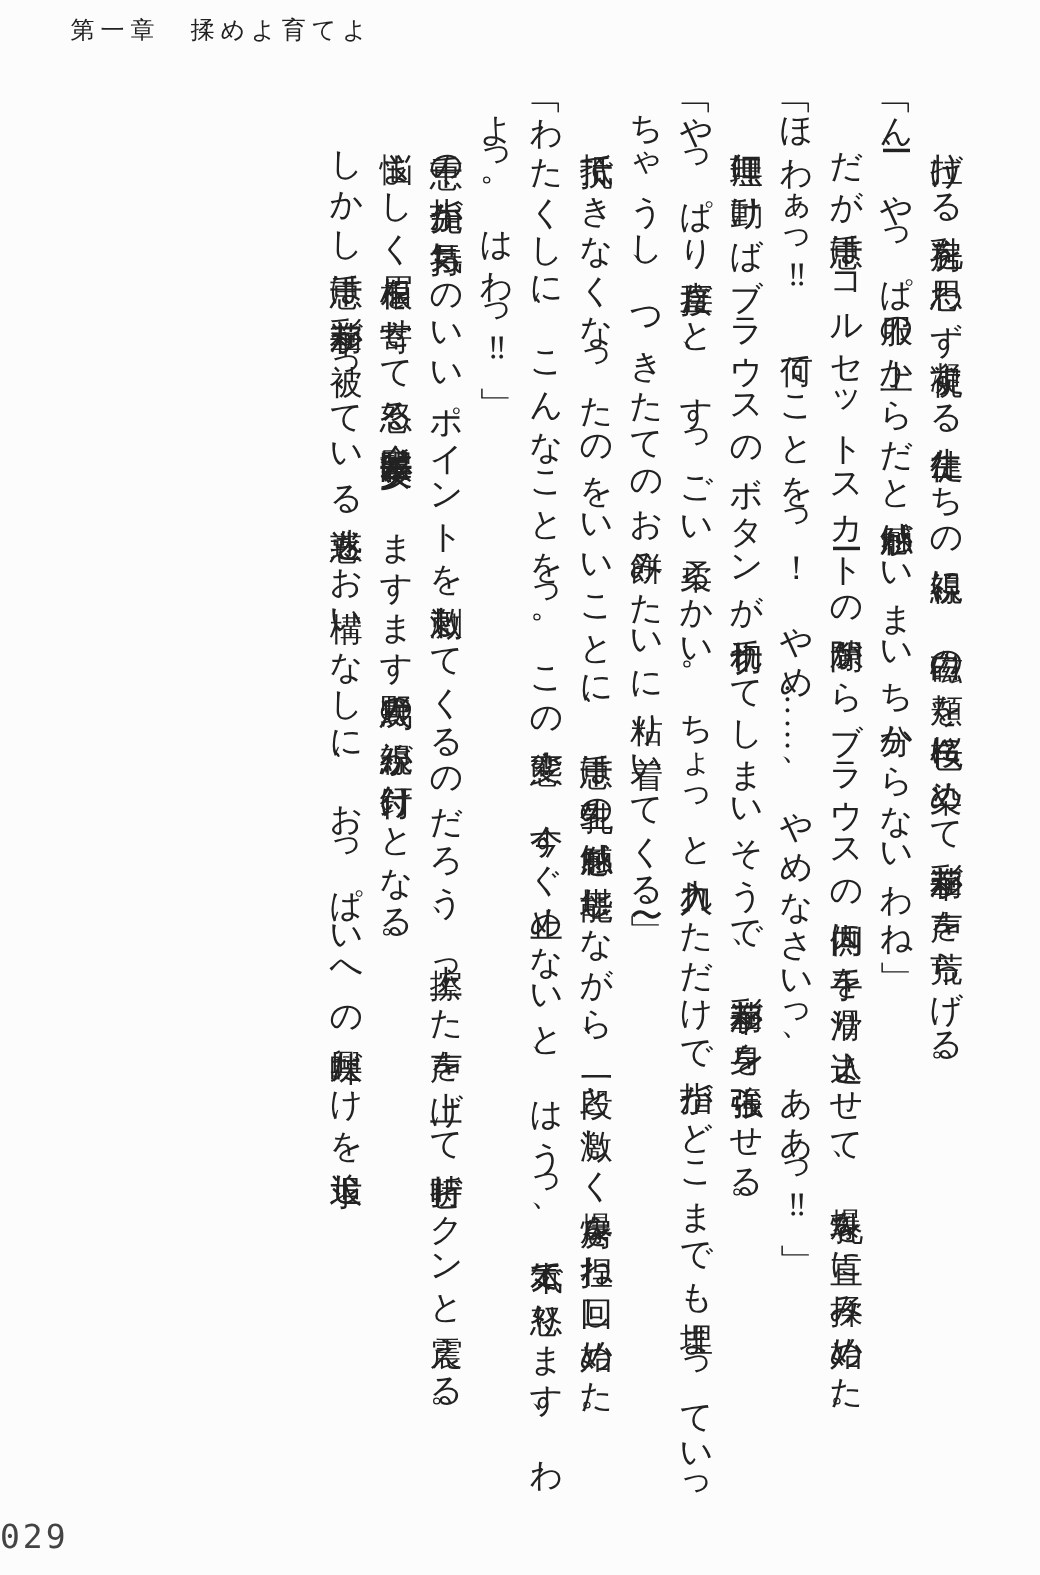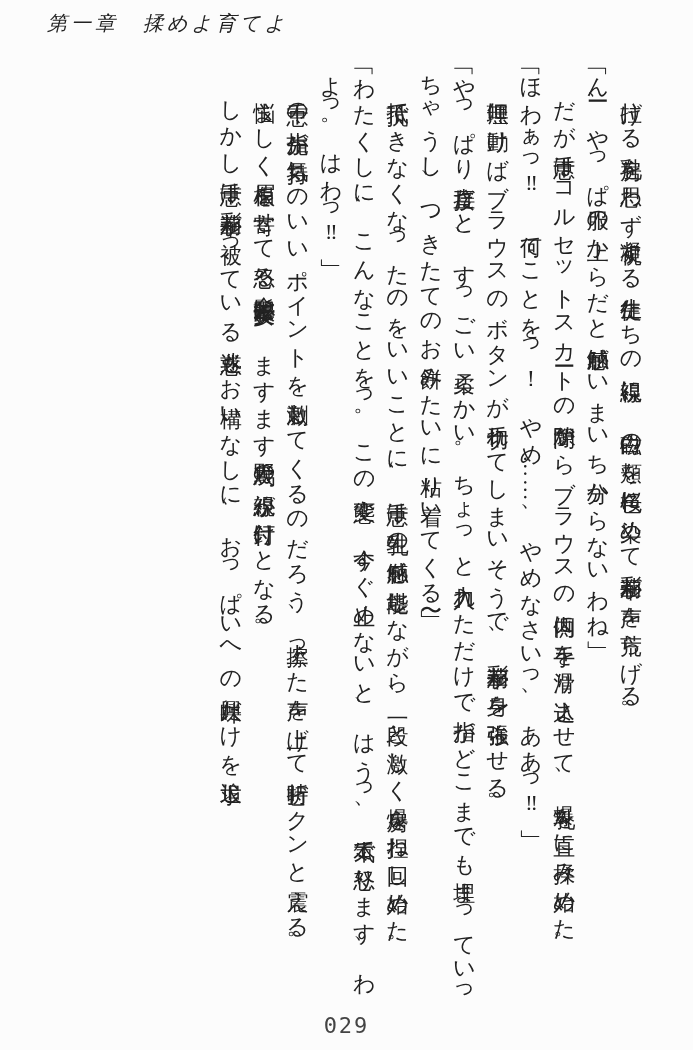--- a/index.html
+++ b/index.html
@@ -19,24 +19,23 @@
     background: var(--bg, #fcfcfc);
     color: var(--text, #222222);
     font-family: "Liberation Serif", "DejaVu Serif", serif;
     overflow: hidden;
   }
   
   .running-head {
     position: absolute;
     top: 10px;
     left: 47px;
-    font-size: 20px;
+    font-size: 16px;
     letter-spacing: 4px;
     white-space: nowrap;
-    font-style: italic;
   }
   
   .body-text {
     position: absolute;
     top: 61px;
     right: 45px;
     height: 945px;
     writing-mode: vertical-rl;
     text-orientation: mixed;
     font-size: 22px;
@@ -50,21 +49,21 @@
   }
   .body-text p.indent {
     text-indent: 23.5px;       
   }
   
   .folio {
     position: absolute;
     bottom: 12px;
     left: 0;
     width: 100%;
-    text-align: center;
+    text-align: left;
     font-family: "DejaVu Sans Mono", monospace;
     font-size: 22px;
     letter-spacing: 2px;
     color: var(--folio, #444444);
   }
 </style>
 </head>
 <body>
 
 <div class="page">

